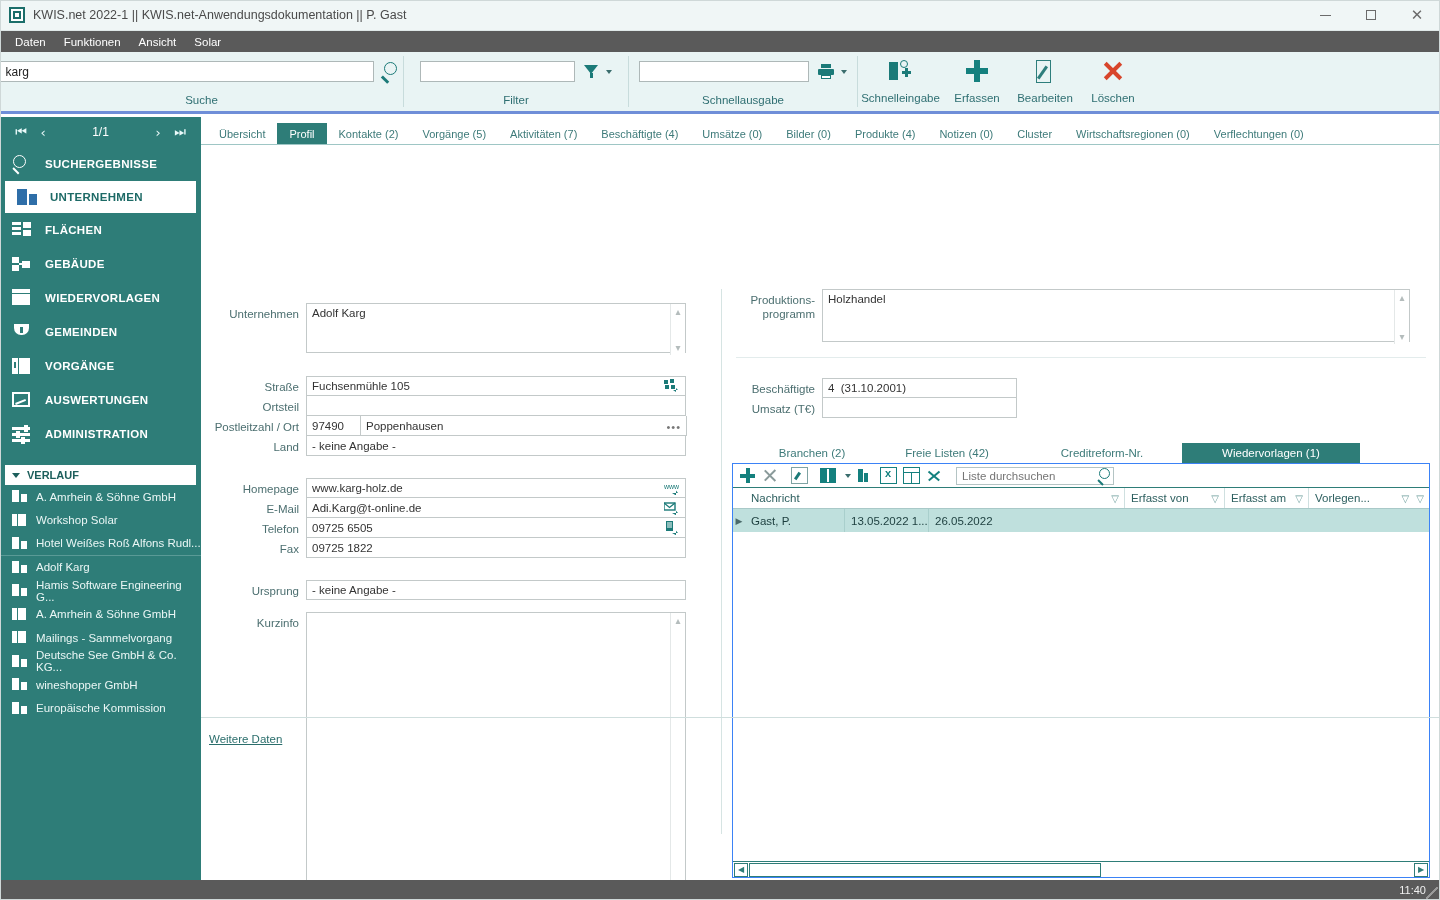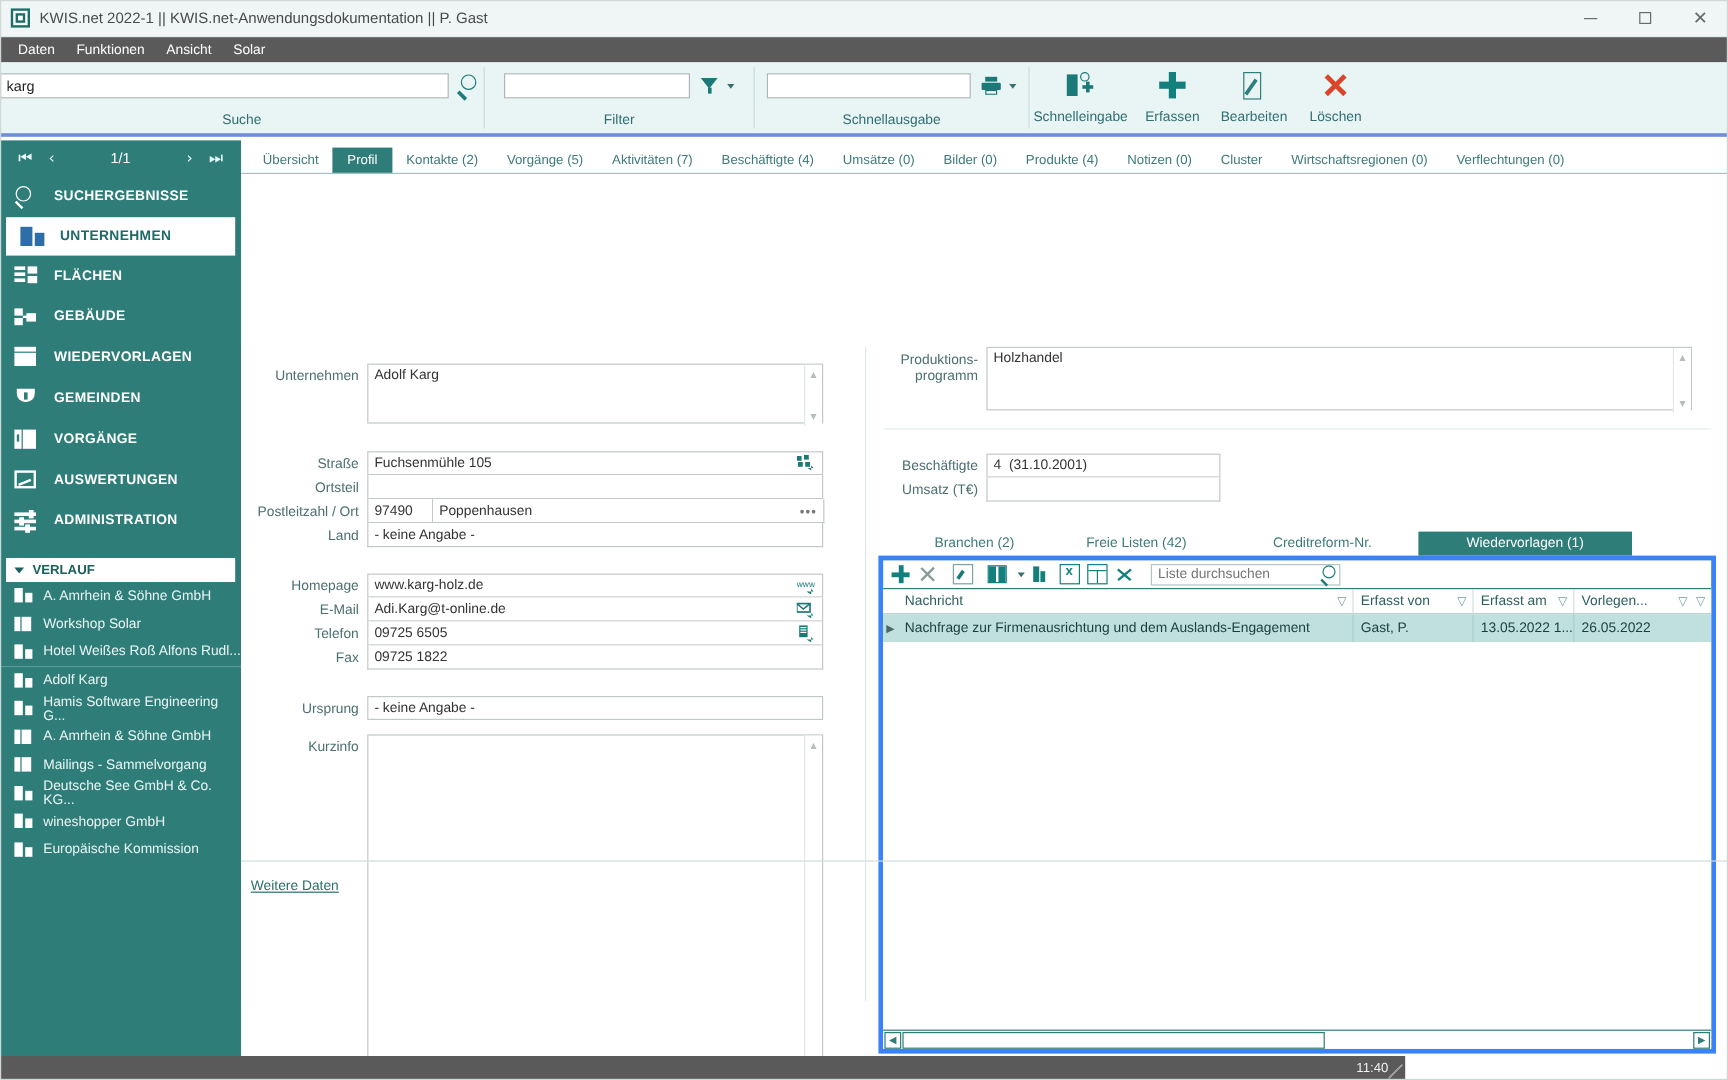--- a/index.html
+++ b/index.html
@@ -180,21 +180,21 @@
   .pz{ width:55px; } .ort{ width:326px; border-left:none; }
 
   
   .rp-sep{ height:1px; background:#e3ecec; margin:12px 14px 0 14px;}
 
   .innertabs{ display:flex; align-items:flex-end; height:21px; padding-left:30px; }
   .itab{ height:20px; padding:0 14px; font-size:11.5px; color:#3d7a79; display:flex;
          align-items:center; justify-content:center;}
   .itab.active{ background:#2e7d78; color:#fff; min-width:178px; }
 
-  .gridbox{ margin:0 10px 0 10px; border:4px solid #3b82f6; background:#fff; height:415px;
+  .gridbox{ margin:0 10px 0 10px; border:1px solid #3b82f6; background:#fff; height:415px;
             display:flex; flex-direction:column; }
   .gridtools{ height:23px; display:flex; align-items:center; padding-left:6px; gap:6px; }
   .gt{ width:17px; height:17px; position:relative; }
   .gt-plus:before{content:"";position:absolute;left:6.5px;top:1px;width:4px;height:15px;background:#14807e;}
   .gt-plus:after{content:"";position:absolute;left:1px;top:6.5px;width:15px;height:4px;background:#14807e;}
   .gt-x:before,.gt-x:after{content:"";position:absolute;left:7px;top:1px;width:2.4px;height:15px;background:#8a9a9a;}
   .gt-x:before{transform:rotate(45deg);} .gt-x:after{transform:rotate(-45deg);}
   .gt-box{ border:1.4px solid #7fa3a3; }
   .gt-box:after{content:"";position:absolute;left:4px;top:4px;width:3px;height:8px;background:#1b7a78;transform:rotate(35deg);}
   .gt-cols{ }
@@ -236,21 +236,21 @@
            display:flex; align-items:center; justify-content:center; margin:0 1px;}
   .hs-track{ flex:1; height:14px; position:relative; }
   .hs-thumb{ position:absolute; left:0; top:0; height:14px; width:352px; border:1px solid #2e7d78; background:#fff;}
 
   .bottombar{ position:absolute; left:201px; top:717px; width:1239px; height:40px; }
   .wd-link{ position:absolute; left:8px; top:16px; font-size:11.5px; color:#2b6e6c;
             text-decoration:underline; }
   .bb-line{ position:absolute; left:0; top:0; width:1239px; height:1px; background:#cfdedd; }
 
   .statusbar{
-    position:absolute; left:0; top:880px; width:1171px; height:20px;
+    position:absolute; left:0; top:880px; width:1440px; height:20px;
     background:#5a5a5a; display:flex; align-items:center; justify-content:flex-end;
     color:#f0f0f0; font-size:11px; padding-right:14px;
   }
   .grip{ position:absolute; right:2px; bottom:1px; width:12px; height:12px;
          background:
            linear-gradient(135deg, transparent 45%, #9a9a9a 45%, #9a9a9a 55%, transparent 55%); }
   .outer-border{ position:absolute; left:0; top:0; width:1440px; height:900px;
                  border:1px solid #cfd8d8; pointer-events:none; }
 </style>
 </head>
@@ -754,21 +754,20 @@
             </div>
             <div class="gh" style="flex:1;border-right:none;">
               <span>Vorlegen...</span>
               <span class="fi">▽</span>
               <span class="fi" style="margin-left:2px;">▽</span>
             </div>
           </div>
 
           <div class="grow">
             <div class="rowmark">▶</div>
-            <div class="gc" style="width:380px;">Nachfrage zur Firmenausrichtung und dem Auslands-Engagement</div>
             <div class="gc" style="width:100px;">Gast, P.</div>
             <div class="gc" style="width:84px;">13.05.2022  1...</div>
             <div class="gc" style="flex:1;border-right:none;">26.05.2022</div>
           </div>
 
           <div class="gbody"></div>
 
           <div class="hscroll">
             <div class="hs-btn">◀</div>
             <div class="hs-track">

